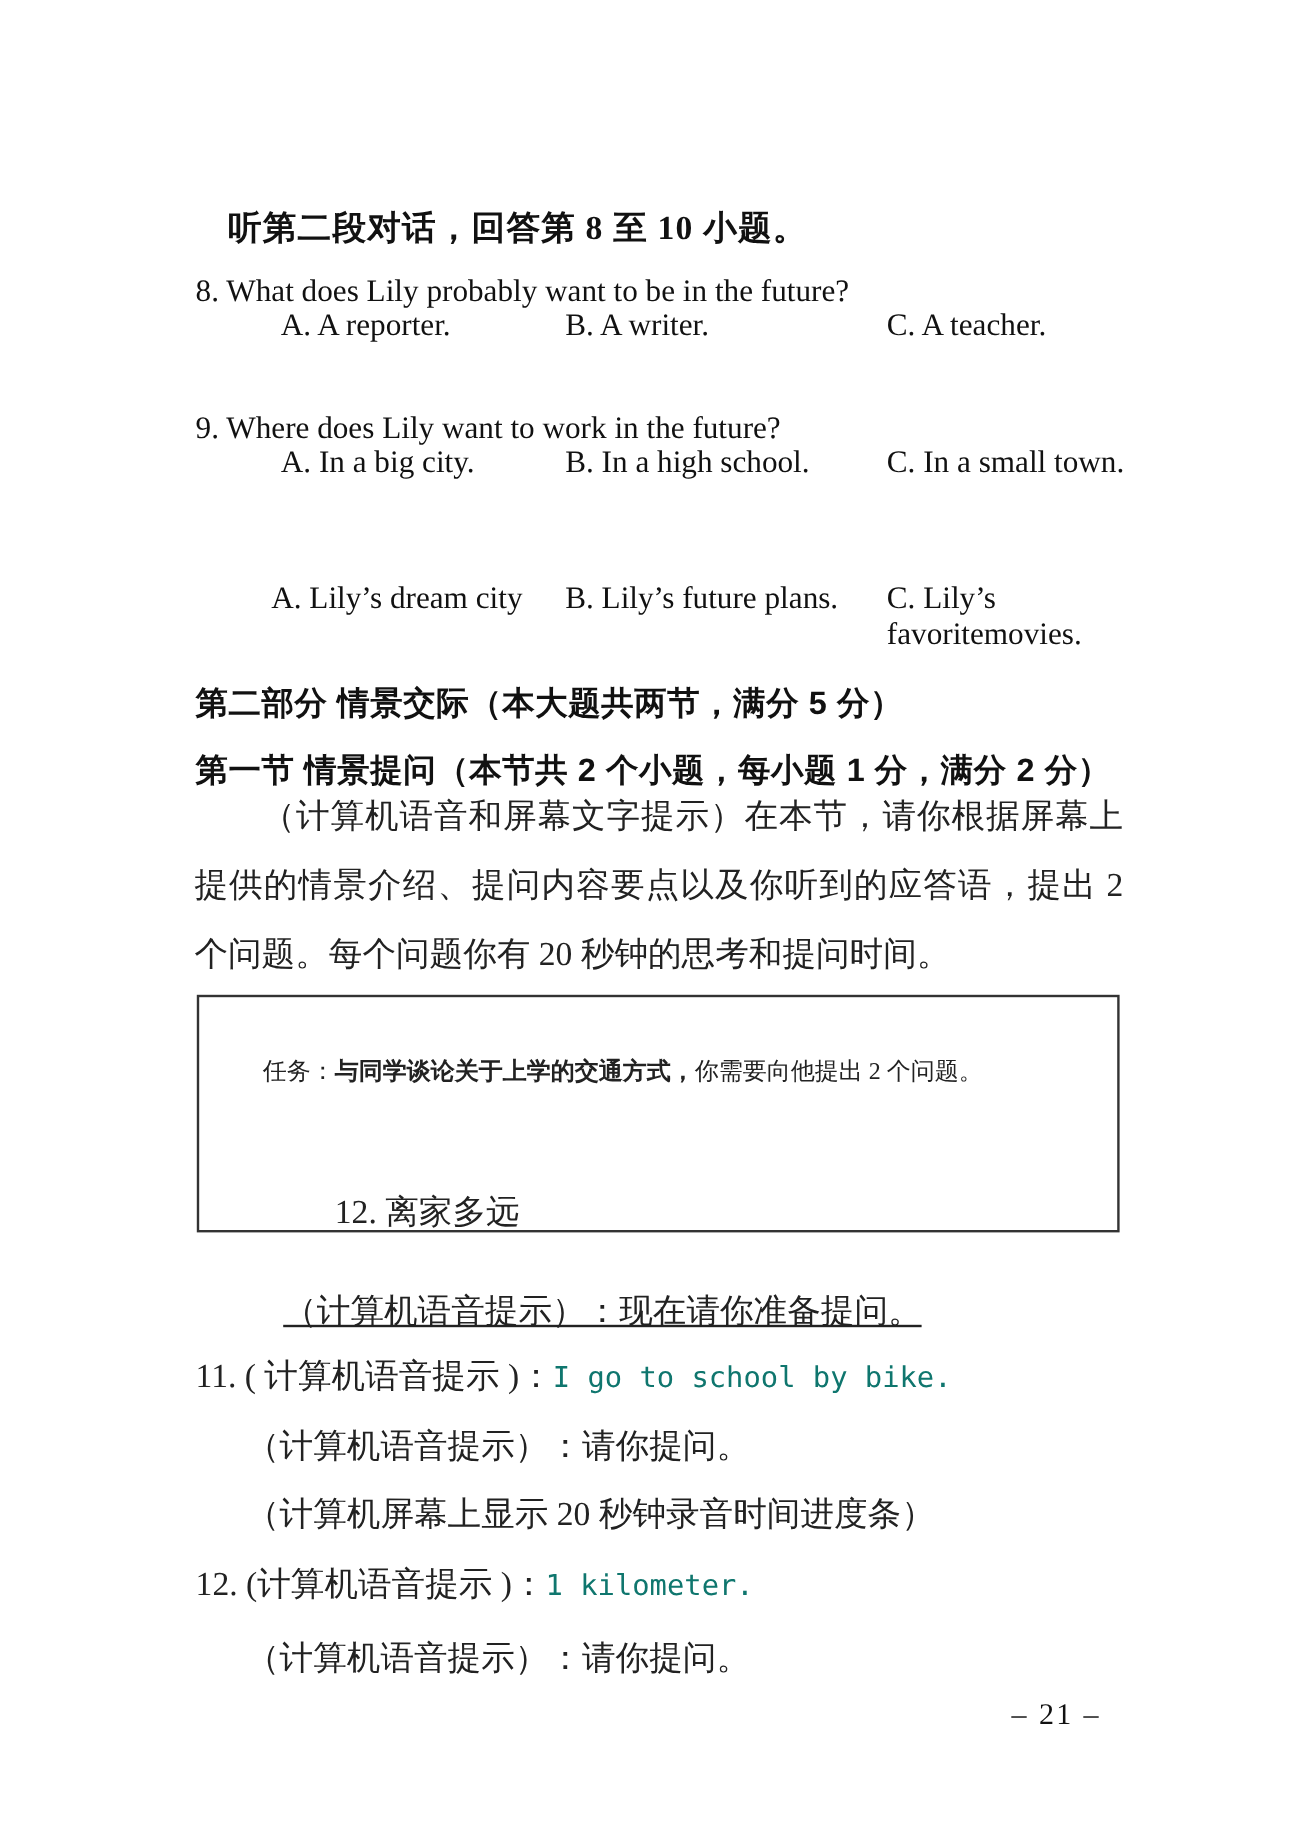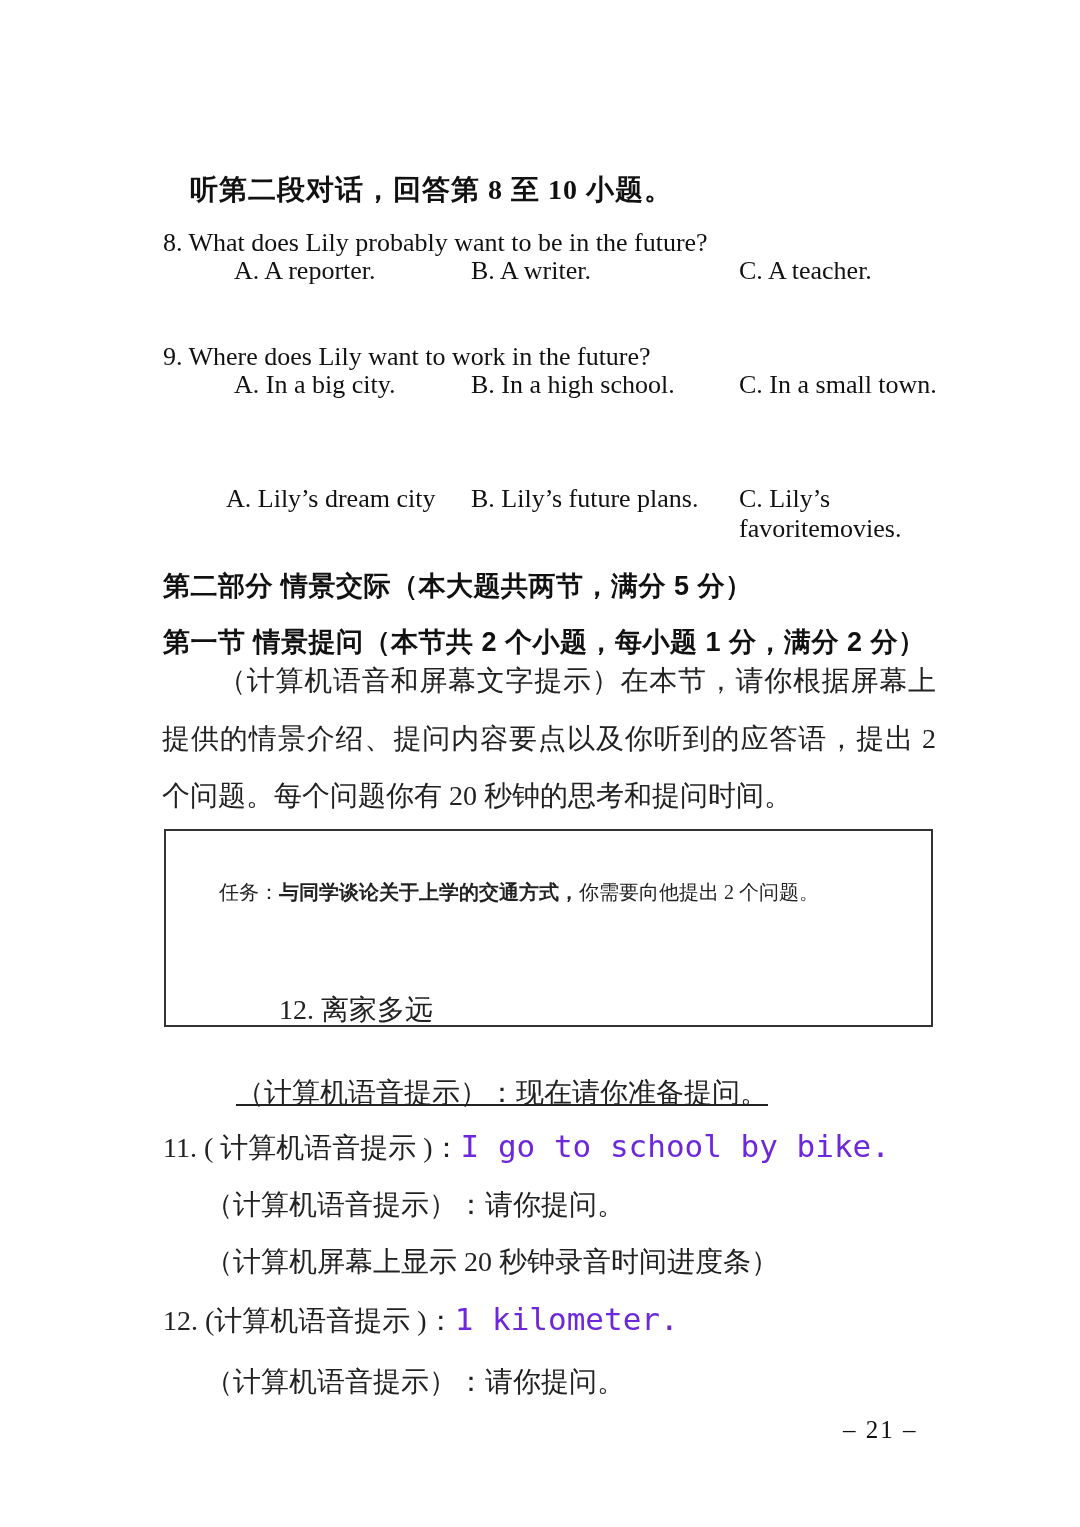--- a/index.html
+++ b/index.html
@@ -36,23 +36,23 @@
   
   .cn-body {
     font-family: "Liberation Serif", serif;
     font-weight: normal;
     font-size: 28px;
     color: #222222;
   }
   
   .en-mono {
     font-family: "DejaVu Sans Mono", monospace;
-    font-size: 31px;
+    font-size: 24px;
     font-weight: normal;
-    color: #6d28d9;
+    color: #0f766e;
   }
 
   .instructions {
     position: absolute;
     left: 162px;
     top: 652px;
     width: 774px;
     font-size: 28px;
     line-height: 57.5px;
     text-align: justify;

